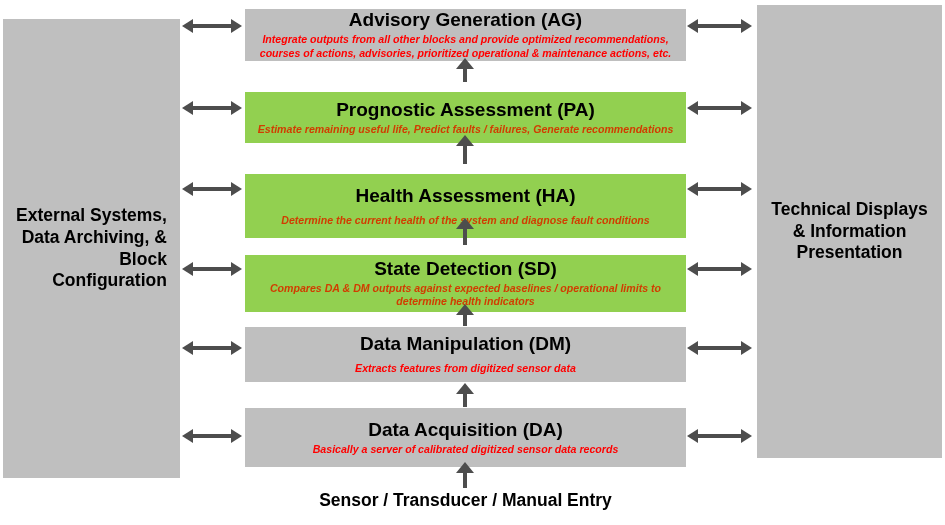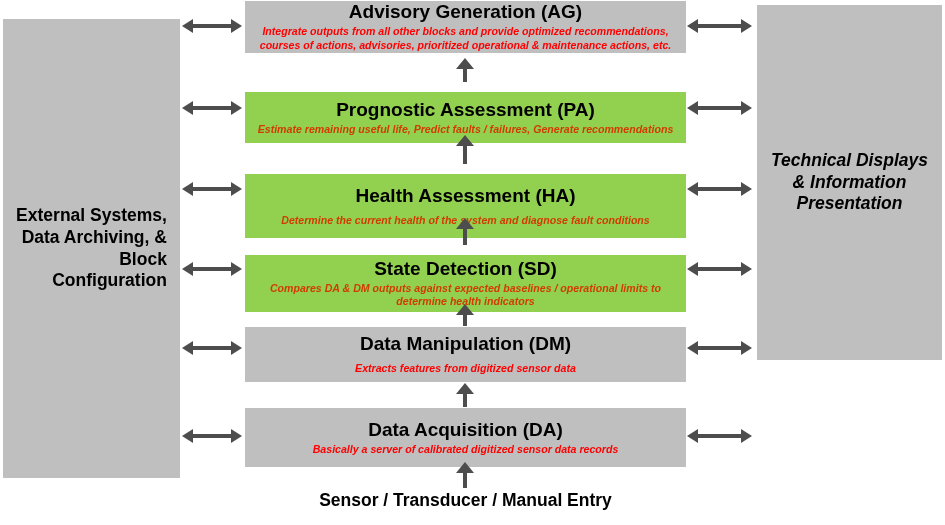--- a/index.html
+++ b/index.html
@@ -61,27 +61,27 @@
 
 <div id="canvas">
 
   <div class="panel" style="left:3px;top:19px;width:177px;height:459px;text-align:right;">
     <div class="panel-label">External Systems,
 Data Archiving, &amp;
 Block
 Configuration</div>
   </div>
 
-  <div class="panel" style="left:757px;top:5px;width:185px;height:355px;font-style:italic;">
+  <div class="panel" style="left:757px;top:5px;width:185px;height:453px;">
     <div class="panel-label">Technical Displays
 &amp; Information
 Presentation</div>
   </div>
 
-  <div class="block gray" style="top:1px;height:52px;">
+  <div class="block gray" style="top:9px;height:52px;">
     <div class="title">Advisory Generation (AG)</div>
     <div class="subtitle">Integrate outputs from all other blocks and provide optimized recommendations, courses of actions, advisories, prioritized operational &amp; maintenance actions, etc.</div>
   </div>
 
   <div class="block green" style="top:83px;height:51px;">
     <div class="title">Prognostic Assessment (PA)</div>
     <div class="subtitle">Estimate remaining useful life, Predict faults / failures, Generate recommendations</div>
   </div>
 
   <div class="block green spread" style="top:165px;height:64px;">

